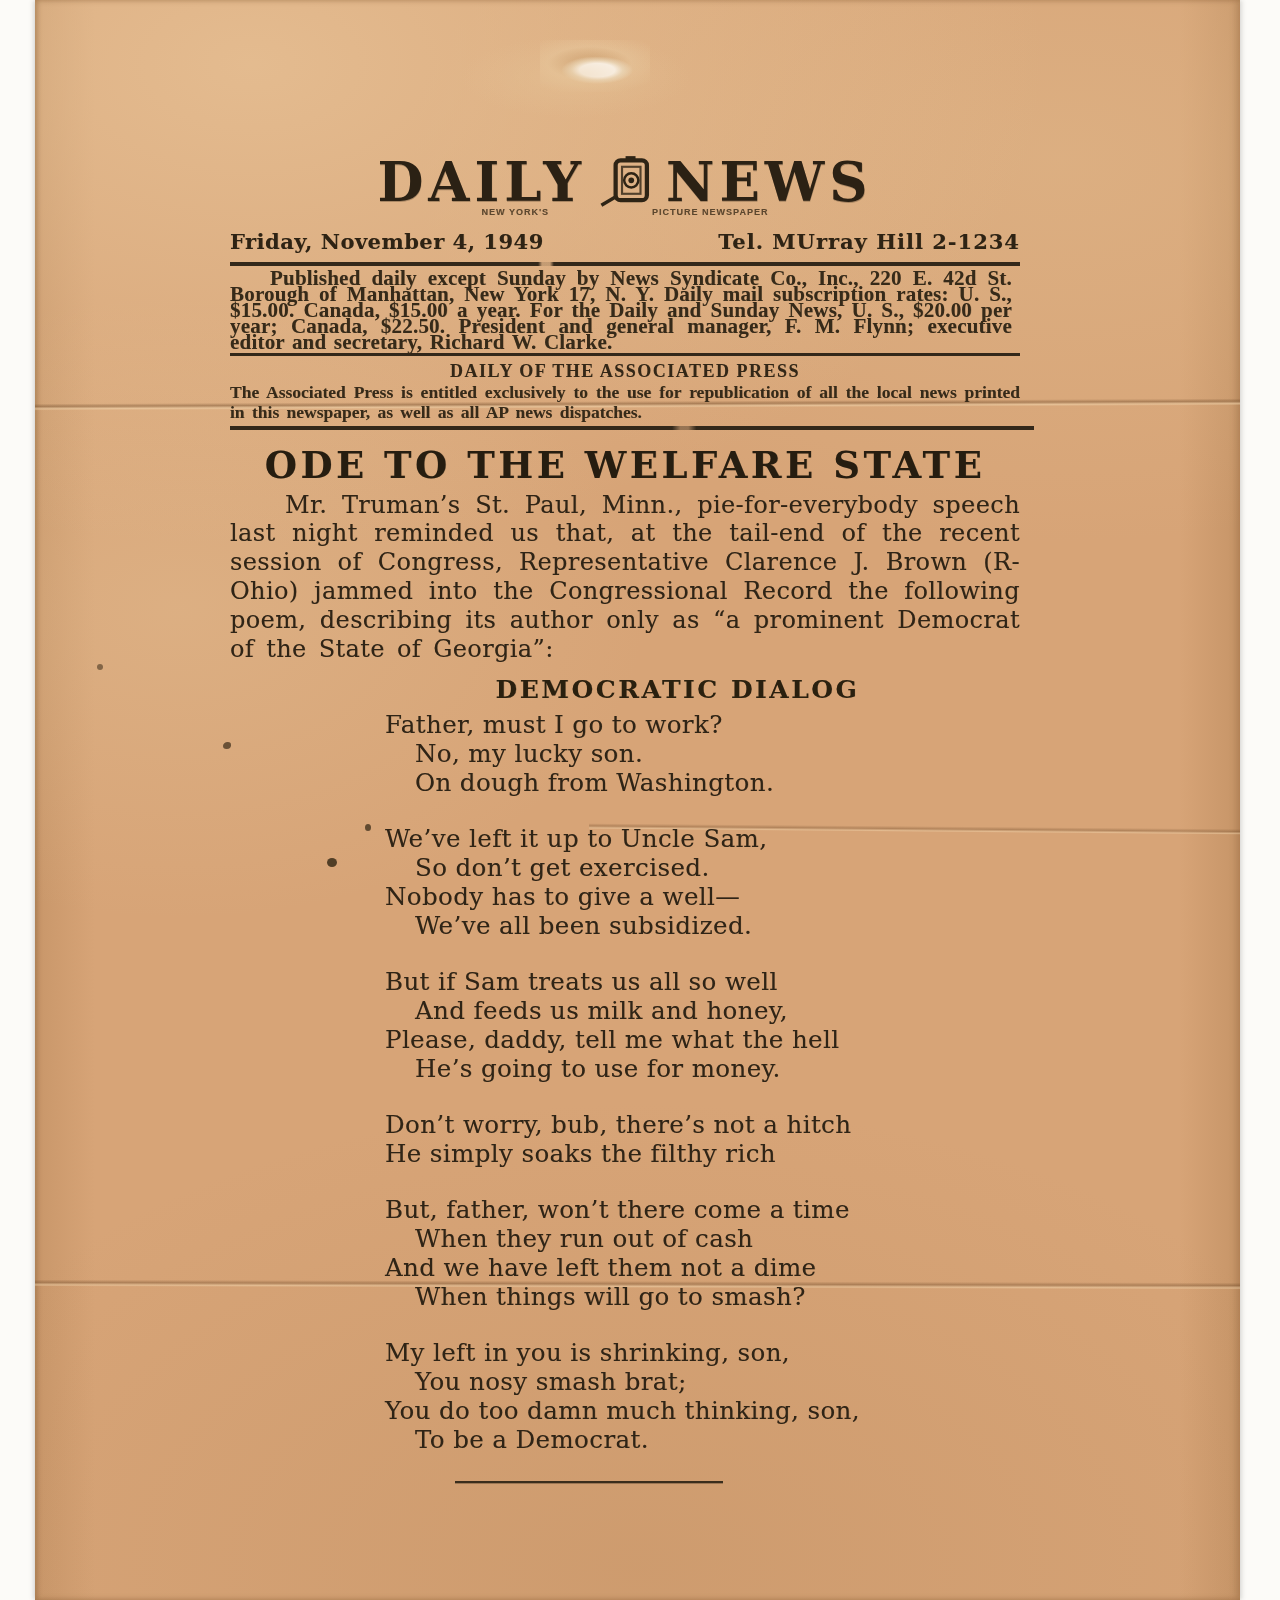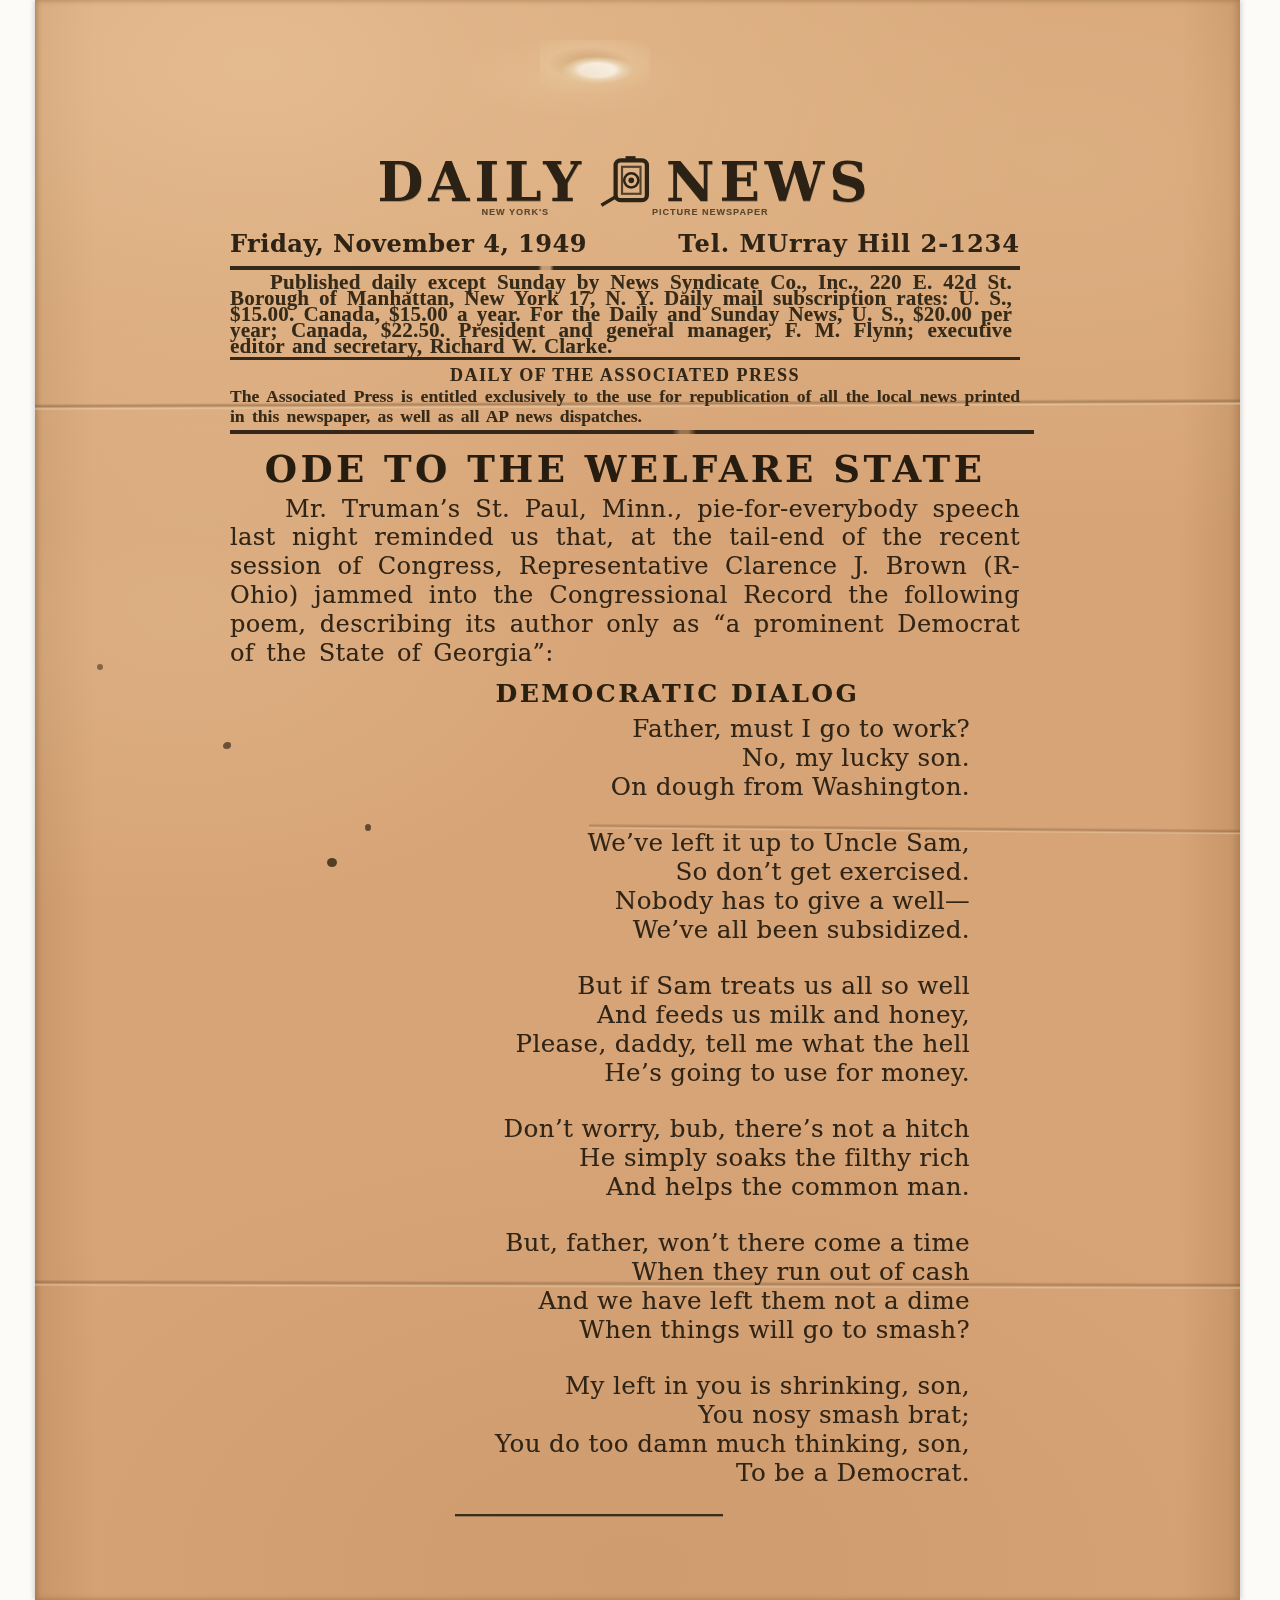--- a/index.html
+++ b/index.html
@@ -66,21 +66,21 @@
   .camera{width:54px;height:62px;margin:0 12px 2px 14px;display:inline-block;}
   .camera svg{display:block;}
   .tagline{
     display:flex;justify-content:center;gap:103px;margin-top:-7px;
     font-family:"Liberation Sans", sans-serif;
     font-size:9px;font-weight:bold;letter-spacing:1px;color:#45341f;opacity:.85;
   }
   
   .dateline{
     display:flex;justify-content:space-between;margin-top:12px;
-    font-weight:bold;font-size:24px;letter-spacing:.5px;color:#2e2314;
+    font-weight:bold;font-size:21px;letter-spacing:.5px;color:#2e2314;
   }
   .dateline .tel{letter-spacing:1px;}
   
   .rule{background:#33281a;pointer-events:none;}
   .rule-1{height:4px;margin-top:8px;
     background:linear-gradient(90deg,#33281a 0 39%, rgba(51,40,26,.15) 39.5% 40.5%, #33281a 41% 100%);}
   .rule-2{height:3px;margin-top:3px;}
   .rule-3{height:4px;margin-top:4px;margin-right:-14px;
     background:linear-gradient(90deg,#33281a 0 55%, rgba(51,40,26,.4) 56% 57%, #33281a 58% 100%);}
   
@@ -106,21 +106,21 @@
   }
   .intro{
     margin:4px 0 0 0;font-size:24px;line-height:28.8px;
     text-align:justify;text-indent:55px;letter-spacing:.4px;word-spacing:4px;color:#2f2416;
   }
   .poem{margin:12px 0 0 155px;width:585px;}
   .poem-title{
     margin:0 0 6px 0;text-align:center;
     font-size:25px;font-weight:bold;letter-spacing:2.5px;color:#2a200f;
   }
-  .stanza{margin:0 0 27px 17px;text-align:right;}
+  .stanza{margin:0 0 27px 0;}
   .pline{font-size:24.5px;line-height:29px;letter-spacing:.4px;white-space:nowrap;color:#2f2416;}
   .pline.indent{padding-left:30px;}
   .end-rule{
     margin:14px 0 0 225px;width:268px;height:2px;background:#3a2d1c;
     box-shadow:0 1px 0 rgba(58,45,28,.35);
   }
 </style>
 </head>
 <body>
 
@@ -196,21 +196,20 @@
       <div class="stanza">
         <div class="pline">But if Sam treats us all so well</div>
         <div class="pline indent">And feeds us milk and honey,</div>
         <div class="pline">Please, daddy, tell me what the hell</div>
         <div class="pline indent">He’s going to use for money.</div>
       </div>
 
       <div class="stanza">
         <div class="pline">Don’t worry, bub, there’s not a hitch</div>
         <div class="pline">He simply soaks the filthy rich</div>
-        <div class="pline indent">And helps the common man.</div>
       </div>
 
       <div class="stanza">
         <div class="pline">But, father, won’t there come a time</div>
         <div class="pline indent">When they run out of cash</div>
         <div class="pline">And we have left them not a dime</div>
         <div class="pline indent">When things will go to smash?</div>
       </div>
 
       <div class="stanza">

